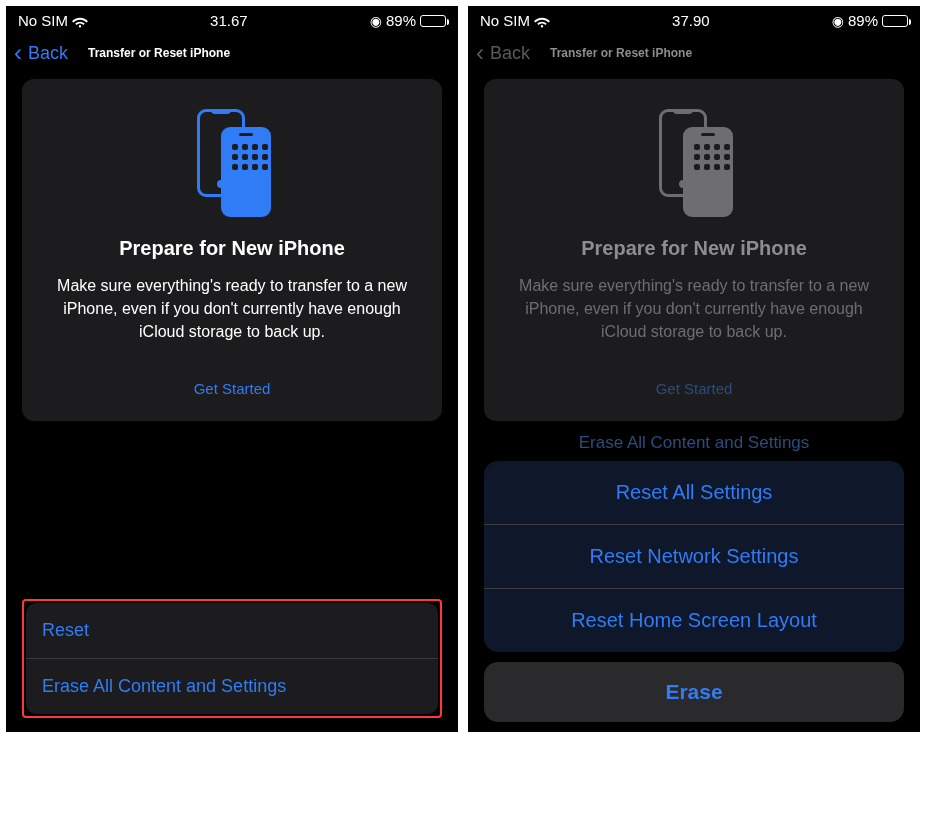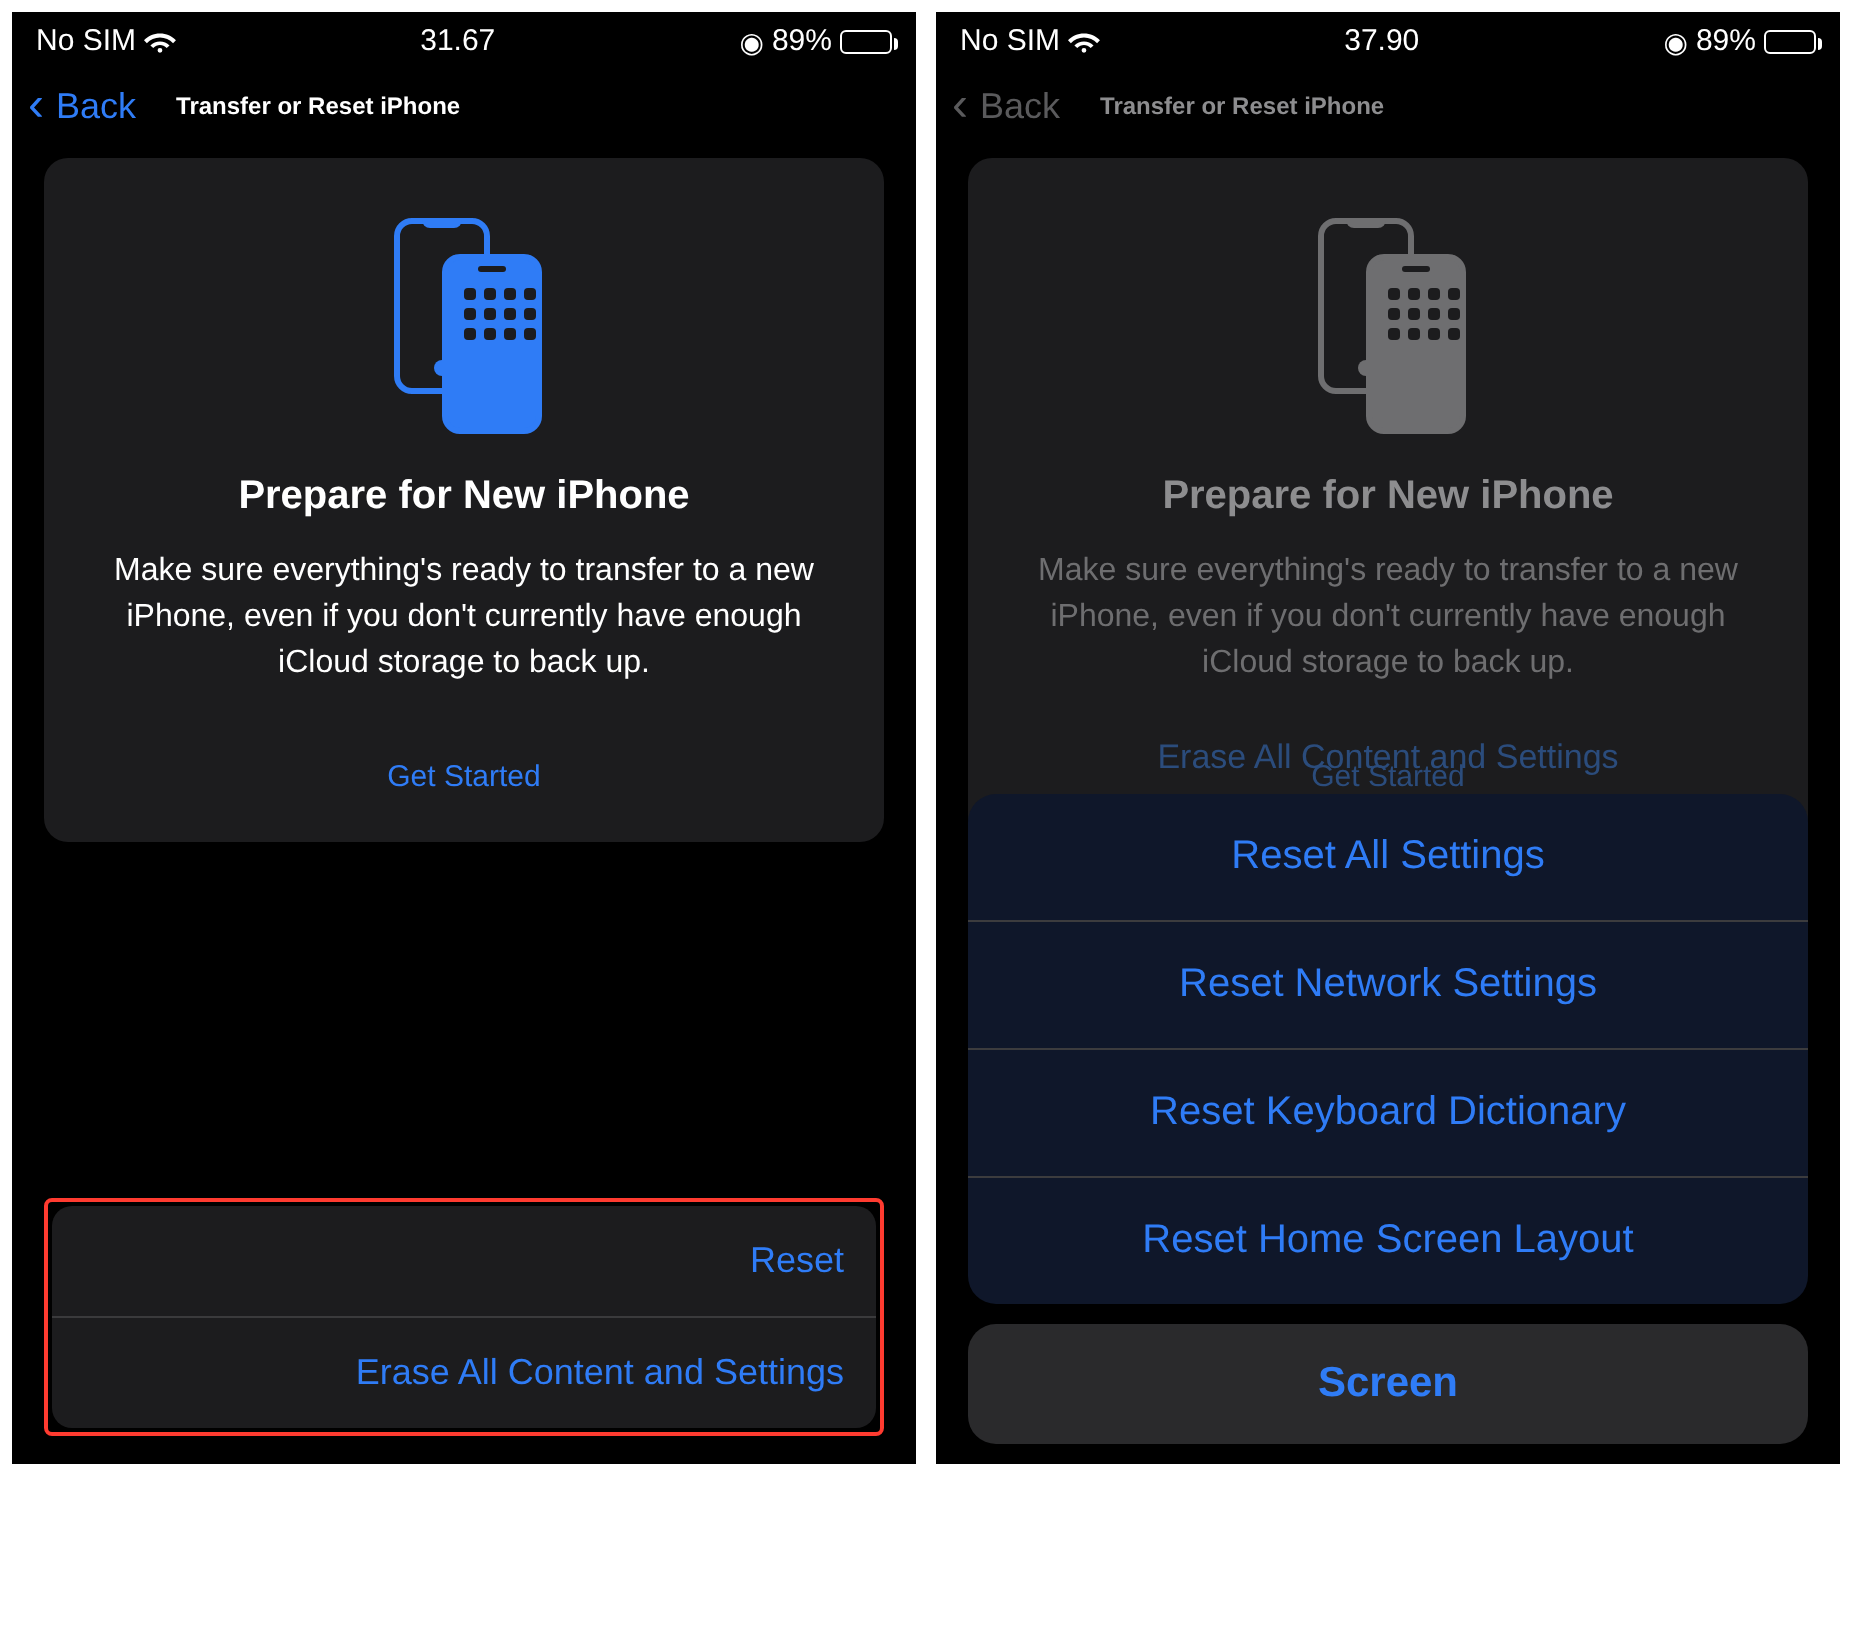--- a/index.html
+++ b/index.html
@@ -91,21 +91,20 @@
   }
   .bottom-list .row {
     color: #2f7cf6; font-size: 18px; padding: 17px 16px;
     border-top: 0.5px solid #3a3a3c;
   }
   .bottom-list .row:first-child { border-top: none; }
   .highlight-box {
     position: absolute; left: 16px; right: 16px; bottom: 14px;
     border: 2px solid #ff3b30; border-radius: 4px;
     padding: 2px;
-    text-align: right;
   }
   .highlight-box .bottom-list { border-radius: 10px; }
   
   .sheet-holder {
     position: absolute; left: 16px; right: 16px; bottom: 10px;
   }
   .action-sheet {
     background: #0f172a; border-radius: 14px; overflow: hidden; margin-bottom: 10px;
   }
   .action-row {
@@ -235,18 +234,17 @@
       <div class="prepare-desc">Make sure everything's ready to transfer to a new iPhone, even if you don't currently have enough iCloud storage to back up.</div>
       <div class="get-started">Get Started</div>
     </div>
   </div>
 
   <div class="sheet-holder">
     <div class="behind-text">Erase All Content and Settings</div>
     <div class="action-sheet">
       <div class="action-row">Reset All Settings</div>
       <div class="action-row">Reset Network Settings</div>
-      <div class="action-row">Reset Keyboard Dictionary</div>
       <div class="action-row">Reset Home Screen Layout</div>
     </div>
-    <div class="cancel-btn">Screen</div>
+    <div class="cancel-btn">Erase</div>
   </div>
 </div>
 
 </body></html>

